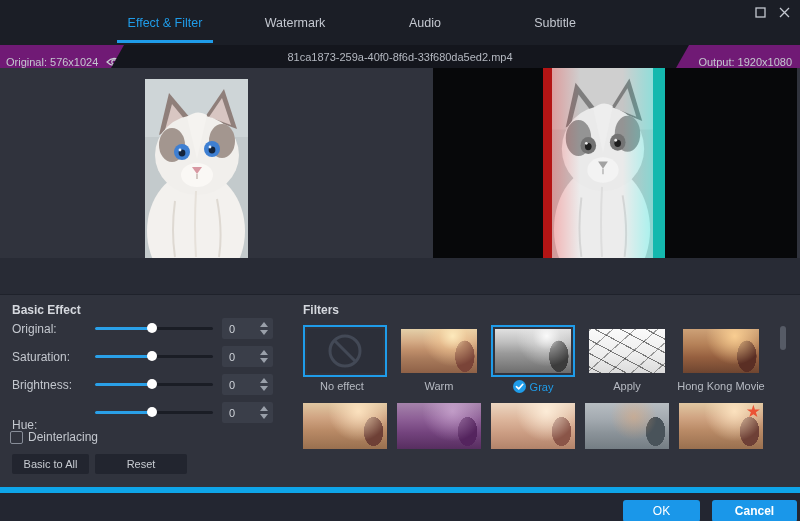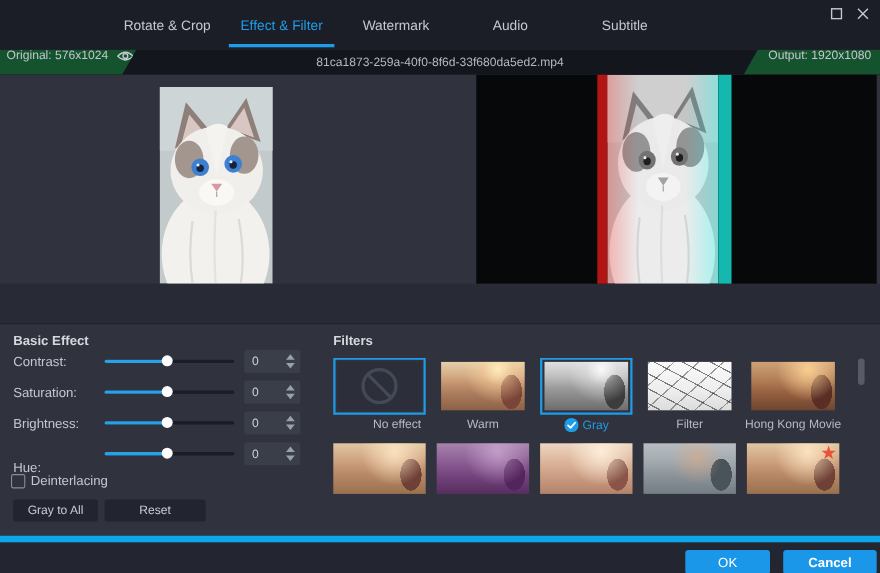--- a/index.html
+++ b/index.html
@@ -14,21 +14,21 @@
   .tabs { position:absolute; left:100px; top:0; width:520px; height:45px; display:flex; }
   .tab { position:relative; flex:1; display:flex; align-items:center; justify-content:center;
          font-size:12.5px; color:#c4c8d0; cursor:default; }
   .tab.active { color:#1f9ce9; }
   .tab .underline { position:absolute; left:50%; transform:translateX(-50%); bottom:2px;
                     width:96px; height:3px; background:#1f9ce9; display:none; }
   .tab.active .underline { display:block; }
   .winbtn { position:absolute; top:4px; width:16px; height:16px; display:flex; align-items:center; justify-content:center; }
   
   .infobar { position:absolute; top:45px; left:0; width:800px; height:23px; background:#14161d; }
-  .badge { position:absolute; top:0; height:23px; background:#14532d; display:flex; align-items:flex-start;
+  .badge { position:absolute; top:0; height:23px; background:#701a75; display:flex; align-items:flex-end;
            font-size:11px; color:#c3c7ce; }
   .badge-left { left:0; width:124px; padding-left:6px;
                 clip-path:polygon(0 0,100% 0,calc(100% - 13px) 100%,0 100%); }
   .badge-right { right:0; width:124px; justify-content:flex-end; padding-right:8px;
                  clip-path:polygon(13px 0,100% 0,100% 100%,0 100%); }
   .badge-left .eye { margin-left:8px; display:flex; }
   .filename { position:absolute; left:200px; right:200px; top:0; height:23px;
               display:flex; align-items:center; justify-content:center;
               font-size:11px; color:#b4b8c0; white-space:nowrap; }
   
@@ -162,23 +162,20 @@
       <path d="M47 88 L57 88 L52 95 Z" fill="#d898a2"></path>
       <path d="M52 95 L52 100" stroke="#b9a9a2" stroke-width="1.2"></path>
       <path d="M30 122 Q26 152 30 178" stroke="#ded9d2" stroke-width="2" fill="none"></path>
       <path d="M72 120 Q78 152 74 178" stroke="#ded9d2" stroke-width="2" fill="none"></path>
       <path d="M51 112 Q49 147 51 178" stroke="#e6e1da" stroke-width="2" fill="none"></path>
     </symbol>
   </svg>
 
   <div class="titlebar">
     <div class="tabs">
-      <div class="tab">
-        <span>Rotate &amp; Crop</span>
-      </div>
       <div class="tab active">
         <span>Effect &amp; Filter</span>
         <div class="underline"></div>
       </div>
       <div class="tab">
         <span>Watermark</span>
       </div>
       <div class="tab">
         <span>Audio</span>
       </div>
@@ -241,21 +238,21 @@
     
     
     
     
   </div>
 
   <div class="content">
 
     <div class="sec-title" style="left:12px; top:8px;">Basic Effect</div>
 
-    <div class="fx-label" style="top:27px;">Contrast:</div>
+    <div class="fx-label" style="top:27px;">Original:</div>
     <div class="mini-slider" style="top:28px;">
       <div class="track"></div>
         <div class="fill"></div>
       <div class="thumb"></div>
     </div>
     <div class="spinbox" style="top:23px;">
       <span class="val">0</span>
       <span class="spin-arrows">
           <span class="arr-up"></span>
           <span class="arr-dn"></span>
@@ -301,21 +298,21 @@
       <span class="spin-arrows">
           <span class="arr-up"></span>
           <span class="arr-dn"></span>
         </span>
     </div>
 
     <div class="checkbox"></div>
     <div class="chk-label">Deinterlacing</div>
 
     <div class="gbtn" style="left:12px; width:77px;">
-      <span>Gray to All</span>
+      <span>Basic to All</span>
     </div>
     <div class="gbtn" style="left:95px; width:92px;">
       <span>Reset</span>
     </div>
 
     <div class="sec-title" style="left:303px; top:8px;">Filters</div>
 
     <div class="fcell outlined" style="left:303px; top:30px;">
       <div class="fimg noeffect-bg">
         <svg width="38" height="38" viewBox="0 0 38 38">
@@ -330,35 +327,35 @@
     <div class="fcell outlined" style="left:491px; top:30px;">
       <div class="fimg scene scene-gray"></div>
     </div>
     <div class="fcell" style="left:585px; top:30px;">
       <div class="fimg scene scene-sketch"></div>
     </div>
     <div class="fcell" style="left:679px; top:30px;">
       <div class="fimg scene scene-hk"></div>
     </div>
 
-    <div class="flabel" style="left:319px;">
+    <div class="flabel" style="left:300px;">
       <span>No effect</span>
     </div>
     <div class="flabel" style="left:397px;">
       <span>Warm</span>
     </div>
     <div class="flabel sel" style="left:491px;">
       <svg width="13" height="13" viewBox="0 0 13 13">
         <circle cx="6.5" cy="6.5" r="6.5" fill="#1f9ce9"></circle>
         <path d="M3.4 6.7 L5.7 8.9 L9.8 4.3" fill="none" stroke="#ffffff" stroke-width="1.6" stroke-linecap="round" stroke-linejoin="round"></path>
       </svg>
       <span>Gray</span>
     </div>
     <div class="flabel" style="left:585px;">
-      <span>Filter</span>
+      <span>Apply</span>
     </div>
     <div class="flabel" style="left:679px;">
       <span>Hong Kong Movie</span>
     </div>
 
     <div class="fcell" style="left:303px; top:108px; height:46px;">
       <div class="fimg scene scene-warm2" style="inset:0;"></div>
     </div>
     <div class="fcell" style="left:397px; top:108px; height:46px;">
       <div class="fimg scene scene-purple" style="inset:0;"></div>

